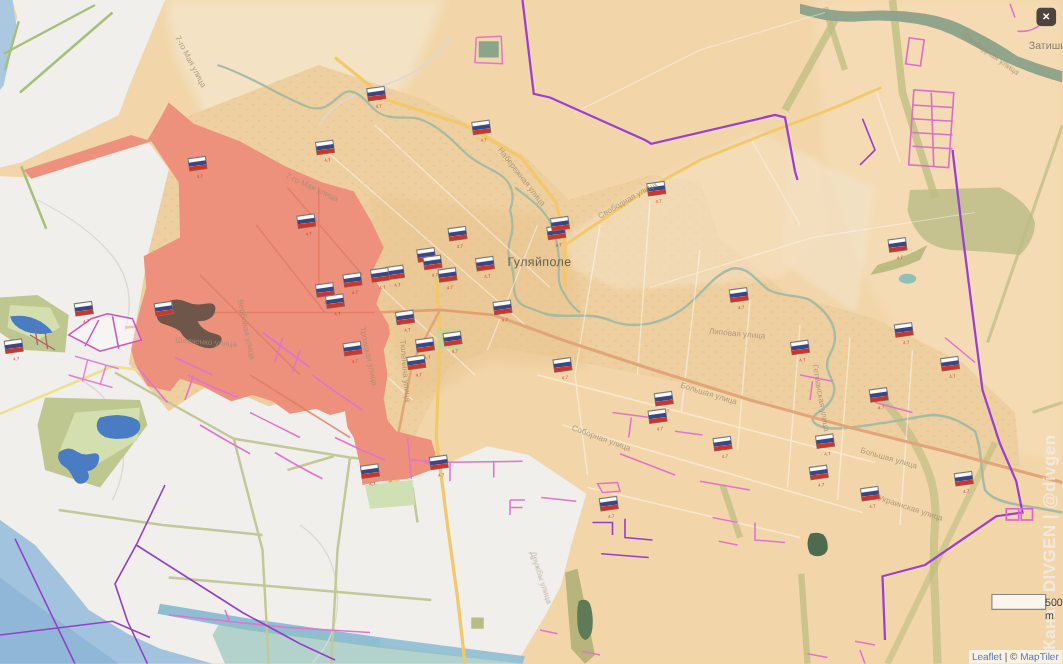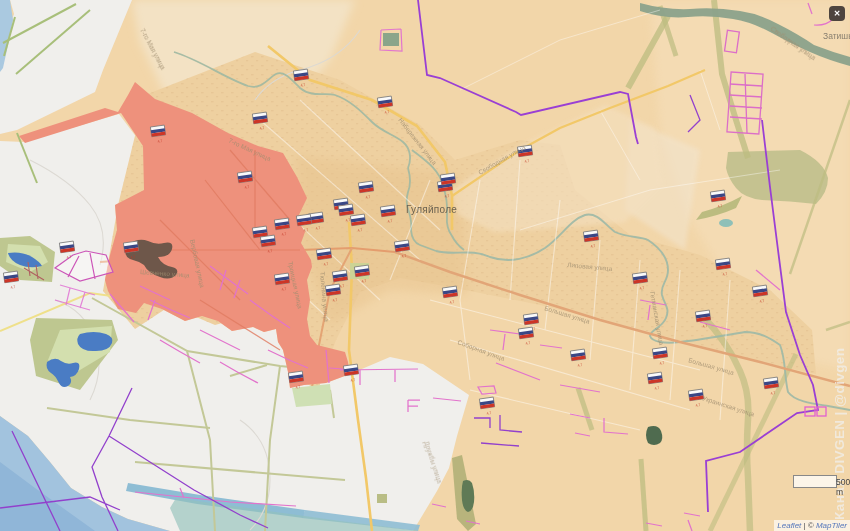--- a/index.html
+++ b/index.html
@@ -572,19 +572,19 @@
   <text x="567" y="267" transform="rotate(5 567 267)">Липовая улица</text>
   <text x="424" y="442" transform="rotate(72 424 442)" opacity="0.75">Дружбы улица</text>
 </g>
 
 <text x="844" y="520" font-size="13.5" font-weight="bold" letter-spacing="0.4" fill="rgba(240,238,233,0.8)" transform="rotate(-90 844 520)">Канал DIVGEN | @divgen</text>
 </svg>
 
 <div style="position:absolute;left:793px;top:475px;width:44px;height:13px;background:rgba(255,255,255,0.75);border:1.5px solid #888;box-sizing:border-box;"></div>
 <div style="position:absolute;left:836px;top:477px;font-size:8.5px;color:#444;">500 m</div>
 
-<div style="position:absolute;right:0px;bottom:0px;background:rgba(255,255,255,0.65);font-size:8px;color:#555;padding:1px 3px;font-style:italic;">
+<div style="position:absolute;right:0px;bottom:0px;background:rgba(255,255,255,0.65);font-size:8px;color:#555;padding:1px 3px;">
 <span style="color:#5577bb">Leaflet</span> | © <span style="color:#5577bb">MapTiler</span>
 </div>
 
 
 <div style="position:absolute;left:829px;top:6px;width:16px;height:15px;background:#4d443e;border-radius:4px;color:#fff;font-weight:bold;font-size:8px;text-align:center;line-height:15px;">✕</div>
 </div>
 
 </body></html>

